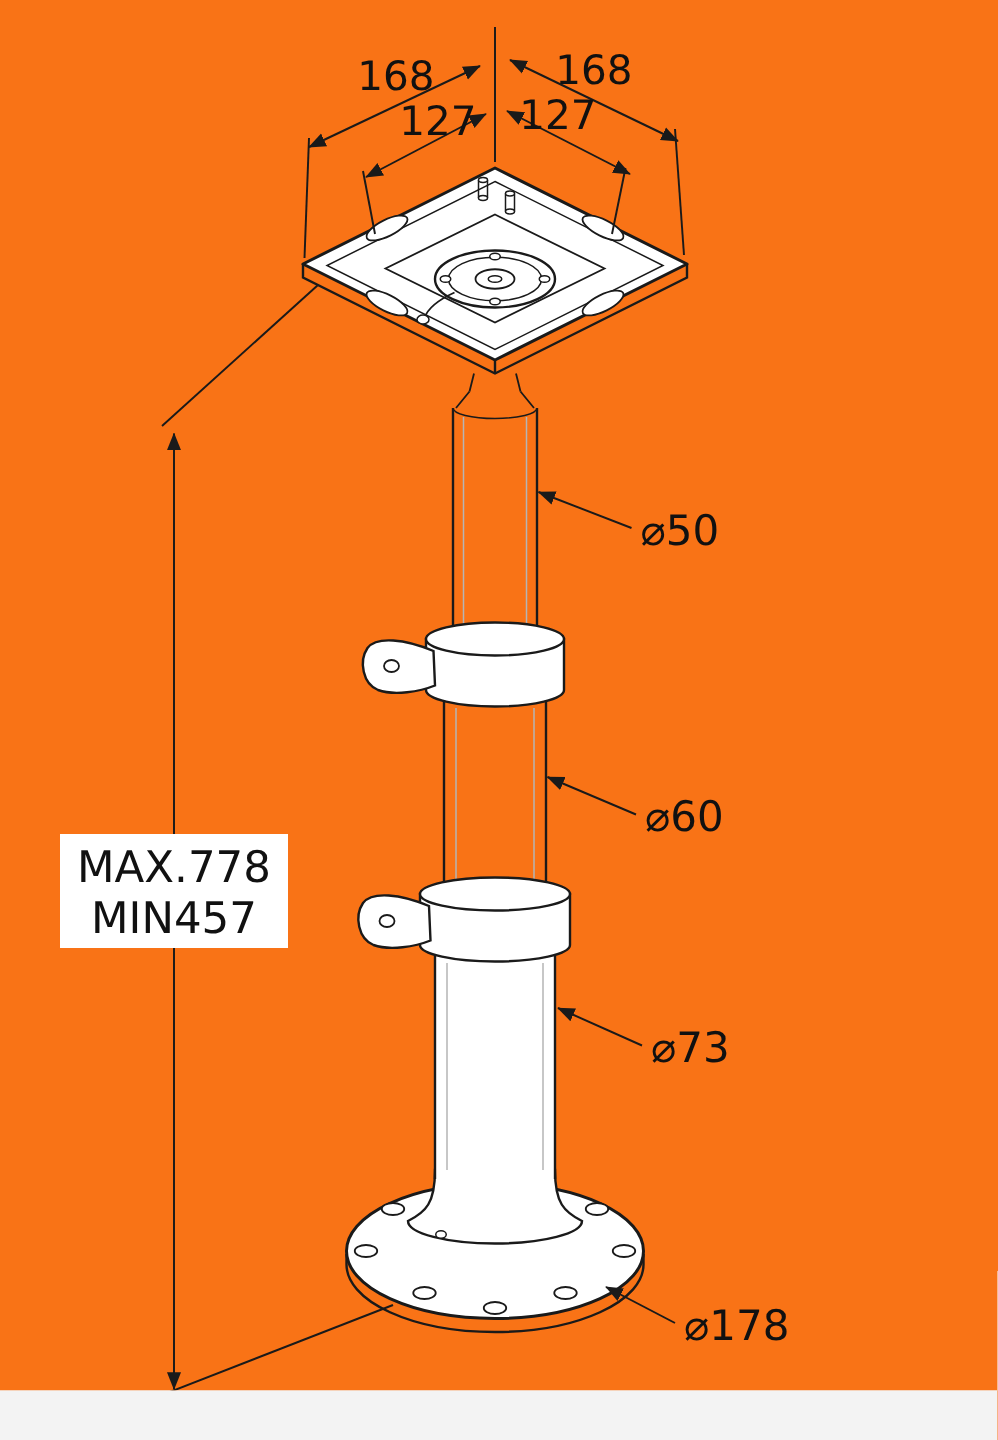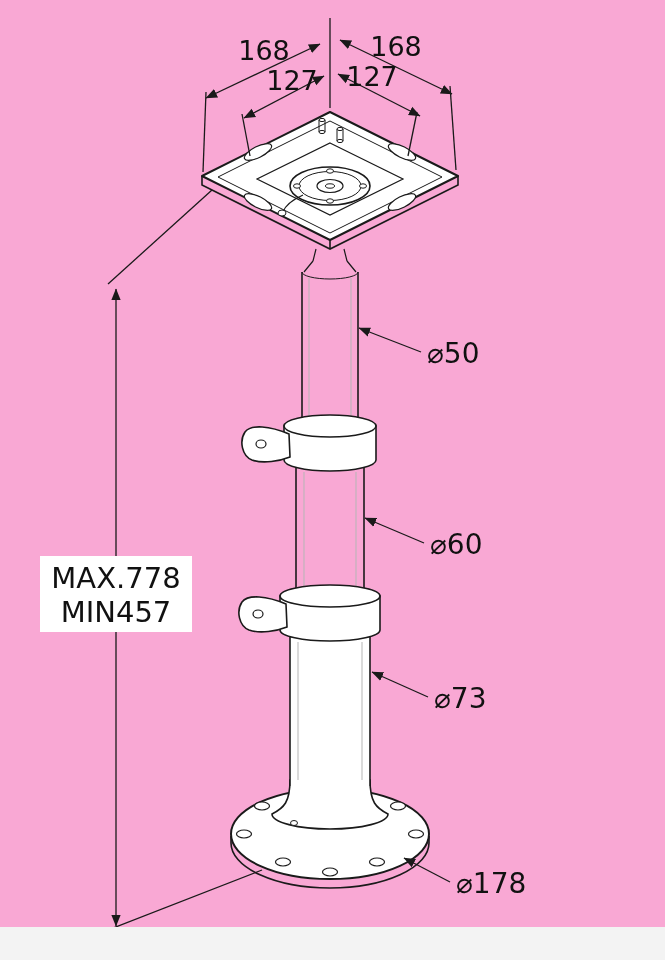--- a/index.html
+++ b/index.html
@@ -1,16 +1,16 @@
 <!DOCTYPE html>
 <html><head>
 <meta charset="utf-8">
 <style>
   html,body{margin:0;padding:0;background:#f3f3f3;}
-  .page{width:665px;height:927px;background:#f9a8d4;position:relative;margin:0 auto;overflow:hidden;}
+  .page{width:665px;height:927px;background:#f97316;position:relative;margin:0 auto;overflow:hidden;}
   svg{display:block;}
   .ln{stroke:#1a1a1a;fill:none;}
   .w2{stroke-width:2;}
   .w16{stroke-width:1.6;}
   .w12{stroke-width:1.2;}
   .w1{stroke-width:1;}
   .dim{stroke:#1a1a1a;stroke-width:1.3;fill:none;}
   .fw{fill:#ffffff;}
   .shade{stroke:#b5b5b5;stroke-width:1;fill:none;}
   .dim-text{font-family:"DejaVu Sans","Liberation Sans",sans-serif;font-size:27px;fill:#111;}

